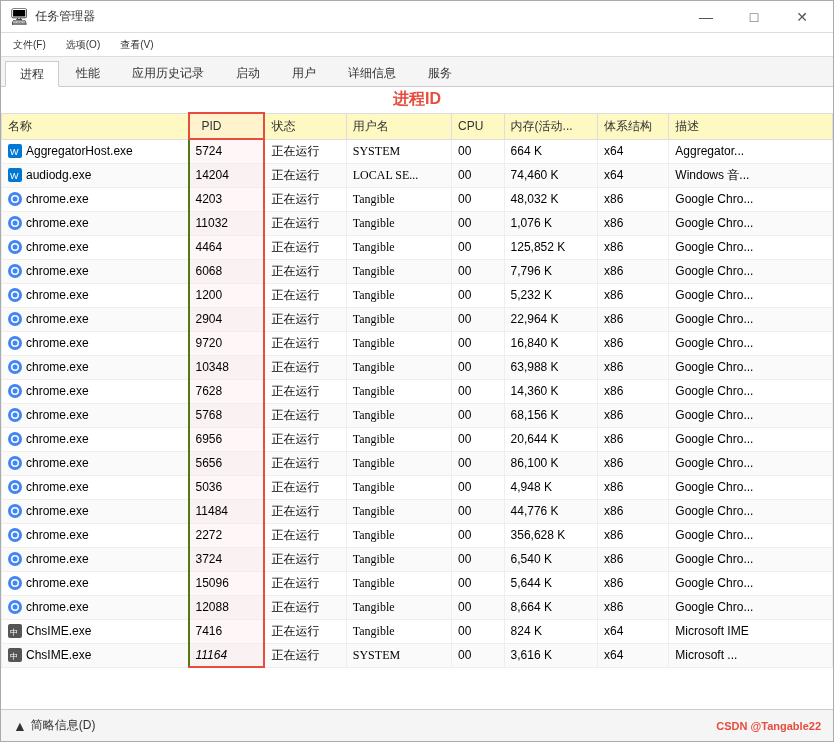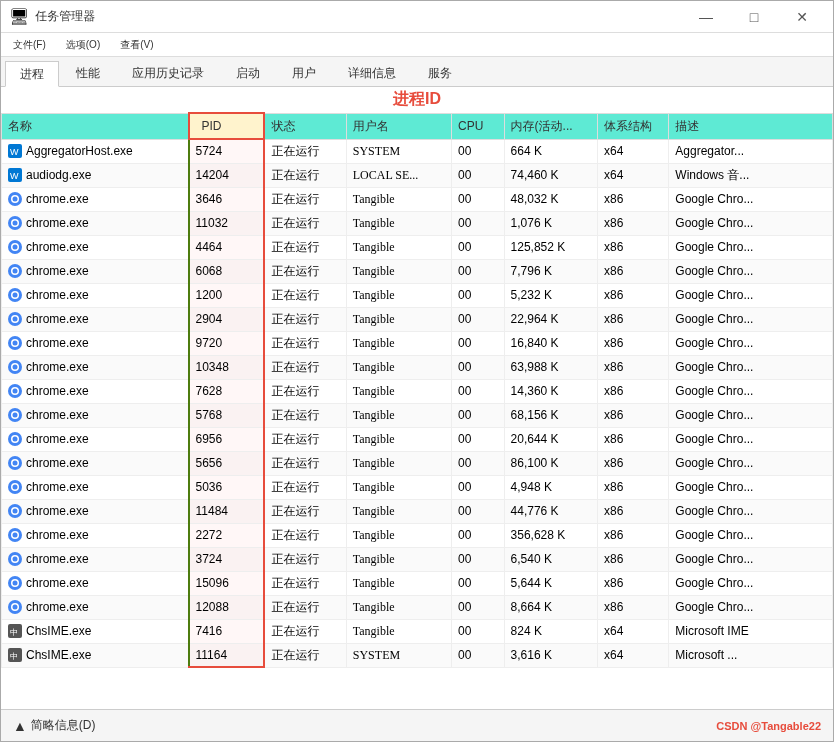--- a/index.html
+++ b/index.html
@@ -118,21 +118,21 @@
       flex: 1;
       overflow-y: auto;
       overflow-x: hidden;
     }
     table {
       width: 100%;
       border-collapse: collapse;
       font-size: 12px;
     }
     thead tr {
-      background: #5eead4;
+      background: #fef9c3;
       position: sticky;
       top: 0;
       z-index: 2;
     }
     thead th {
       border: 1px solid #ddd;
       padding: 4px 6px;
       text-align: left;
       font-weight: normal;
       color: #333;
@@ -157,20 +157,21 @@
       overflow: hidden;
       text-overflow: ellipsis;
     }
     tbody td.pid-col {
       background: rgba(255, 200, 200, 0.15);
       border-left: 2px solid #4d7c0f;
       border-right: 2px solid #e74c3c;
     }
     tbody tr:last-child td.pid-col {
       border-bottom: 2px solid #e74c3c;
+      font-style: italic;
     }
     .name-cell {
       display: flex;
       align-items: center;
       max-width: 160px;
     }
     .col-name { width: 160px; max-width: 160px; }
     .col-pid { width: 65px; }
     .col-status { width: 70px; }
     .col-user { width: 90px; font-family: Liberation Serif, serif; }
@@ -311,21 +312,21 @@
               <td class="col-name">
                 <div class="name-cell">
                   <svg width="14" height="14" viewBox="0 0 14 14" style="vertical-align:middle;margin-right:4px">
                     <circle cx="7" cy="7" r="7" fill="#4285F4"></circle>
                     <circle cx="7" cy="7" r="4" fill="white"></circle>
                     <circle cx="7" cy="7" r="2.5" fill="#4285F4"></circle>
                   </svg>
                   <span style="overflow:hidden;text-overflow:ellipsis;white-space:nowrap">chrome.exe</span>
                 </div>
               </td>
-              <td class="col-pid pid-col">3646</td>
+              <td class="col-pid pid-col">4203</td>
               <td class="col-status">正在运行</td>
               <td class="col-user">Tangible</td>
               <td class="col-cpu">00</td>
               <td class="col-mem">48,032 K</td>
               <td class="col-arch">x86</td>
               <td class="col-desc">Google Chro...</td>
             </tr>
             <tr>
               <td class="col-name">
                 <div class="name-cell">

